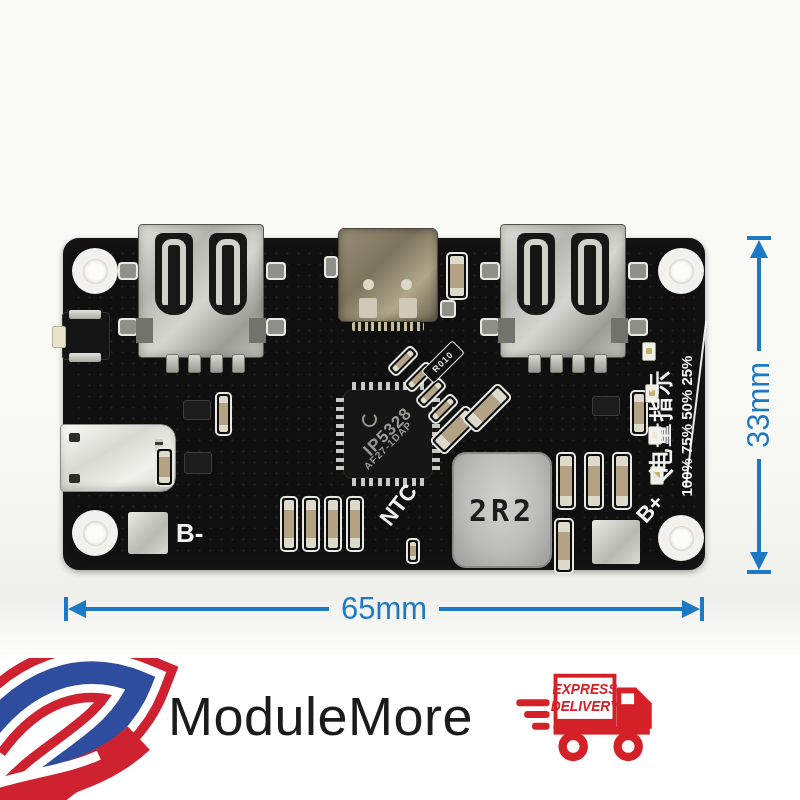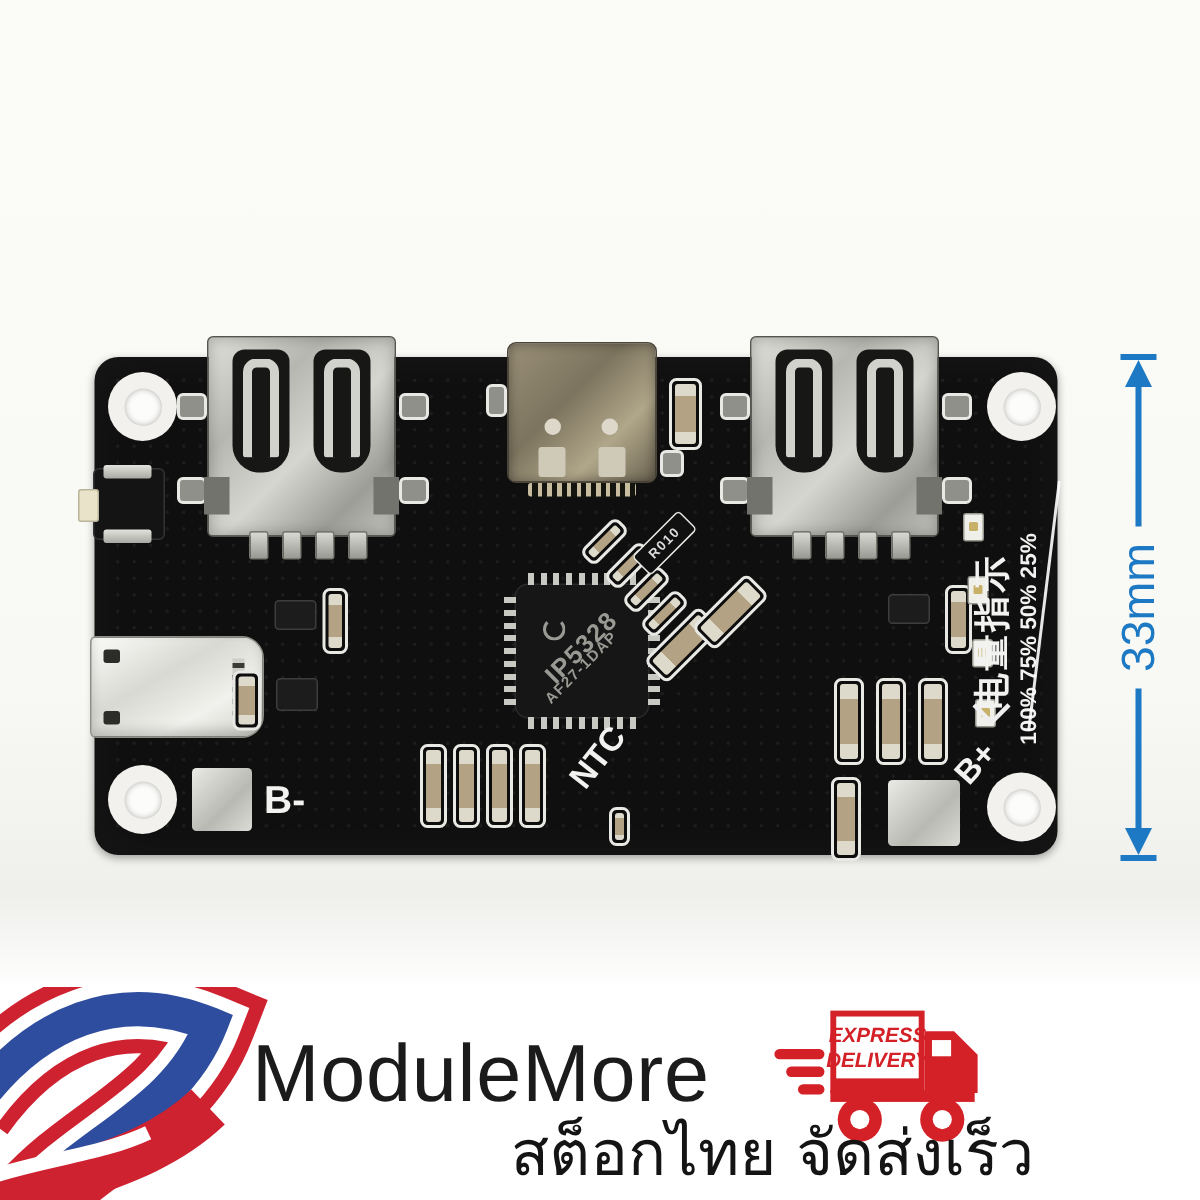--- a/index.html
+++ b/index.html
@@ -183,20 +183,23 @@
     <div class="ic">
       <div class="pins-h" style="top:-8px;"></div>
       <div class="pins-h" style="bottom:-8px;"></div>
       <div class="pins-v" style="left:-8px;"></div>
       <div class="pins-v" style="right:-8px;"></div>
       <div class="logo"></div>
       <div class="t" style="top:32px;font-size:17px;">IP5328</div>
       <div class="t" style="top:50px;font-size:10px;">AF27-1DAP</div>
     </div>
 
+    <div class="ind">
+      <span>2R2</span>
+    </div>
 
     <div class="cap" style="left:280px;top:496px;width:18px;height:56px;">
         <i></i>
       </div>
     <div class="cap" style="left:302px;top:496px;width:18px;height:56px;">
         <i></i>
       </div>
     <div class="cap" style="left:324px;top:496px;width:18px;height:56px;">
         <i></i>
       </div>
@@ -284,20 +287,29 @@
     <div class="dimv">
       <div class="dcapv"></div>
       <div class="arr-up"></div>
       <div class="dlinev"></div>
       <div class="dtxt dtxt-v-wrap">
           <span>33mm</span>
         </div>
       <div class="dlinev"></div>
       <div class="arr-dn"></div>
       <div class="dcapv"></div>
+    </div>
+    <div class="dimh">
+      <div class="dcaph"></div>
+      <div class="arr-lf"></div>
+      <div class="dlineh"></div>
+      <div class="dtxt"><span>65mm</span></div>
+      <div class="dlineh"></div>
+      <div class="arr-rt"></div>
+      <div class="dcaph"></div>
     </div>
   </div>
 
   <div class="footer">
     <svg width="190" height="142" viewBox="0 0 200 149" style="position:absolute;left:0;top:3px;">
       <path d="M-20,85 C 25,22 85,0 148,26 C 124,88 62,106 22,152" fill="none" stroke="#cf2231" stroke-width="62"></path>
       <path d="M-20,85 C 25,22 85,0 148,26 C 124,88 62,106 22,152" fill="none" stroke="#ffffff" stroke-width="42"></path>
       <path d="M-20,85 C 25,22 85,0 148,26 C 124,88 62,106 22,152" fill="none" stroke="#2f4d9e" stroke-width="24"></path>
       <path d="M-12,160 C 45,130 102,126 146,84" fill="none" stroke="#cf2231" stroke-width="34"></path>
       <path d="M-16,136 C 30,120 70,118 104,102" fill="none" stroke="#ffffff" stroke-width="10"></path>
@@ -315,15 +327,14 @@
       <text x="76" y="52" text-anchor="middle" font-family="Liberation Sans, sans-serif" font-size="14" font-weight="bold" font-style="italic" fill="#d42127">DELIVERY</text>
       <path d="M108,28 h20 l16,16 v26 h-36 z" fill="#d42127"></path>
       <rect x="113" y="34" width="13" height="11" fill="#ffffff"></rect>
       <rect x="44" y="68" width="98" height="8" fill="#d42127"></rect>
       <circle cx="64" cy="88" r="15" fill="#d42127"></circle>
         <circle cx="64" cy="88" r="6.5" fill="#ffffff"></circle>
       <circle cx="120" cy="88" r="15" fill="#d42127"></circle>
         <circle cx="120" cy="88" r="6.5" fill="#ffffff"></circle>
     </svg>
 
-    <div class="thai">สต็อกไทย จัดส่งเร็ว</div>
   </div>
 </div>
 
 </body></html>

